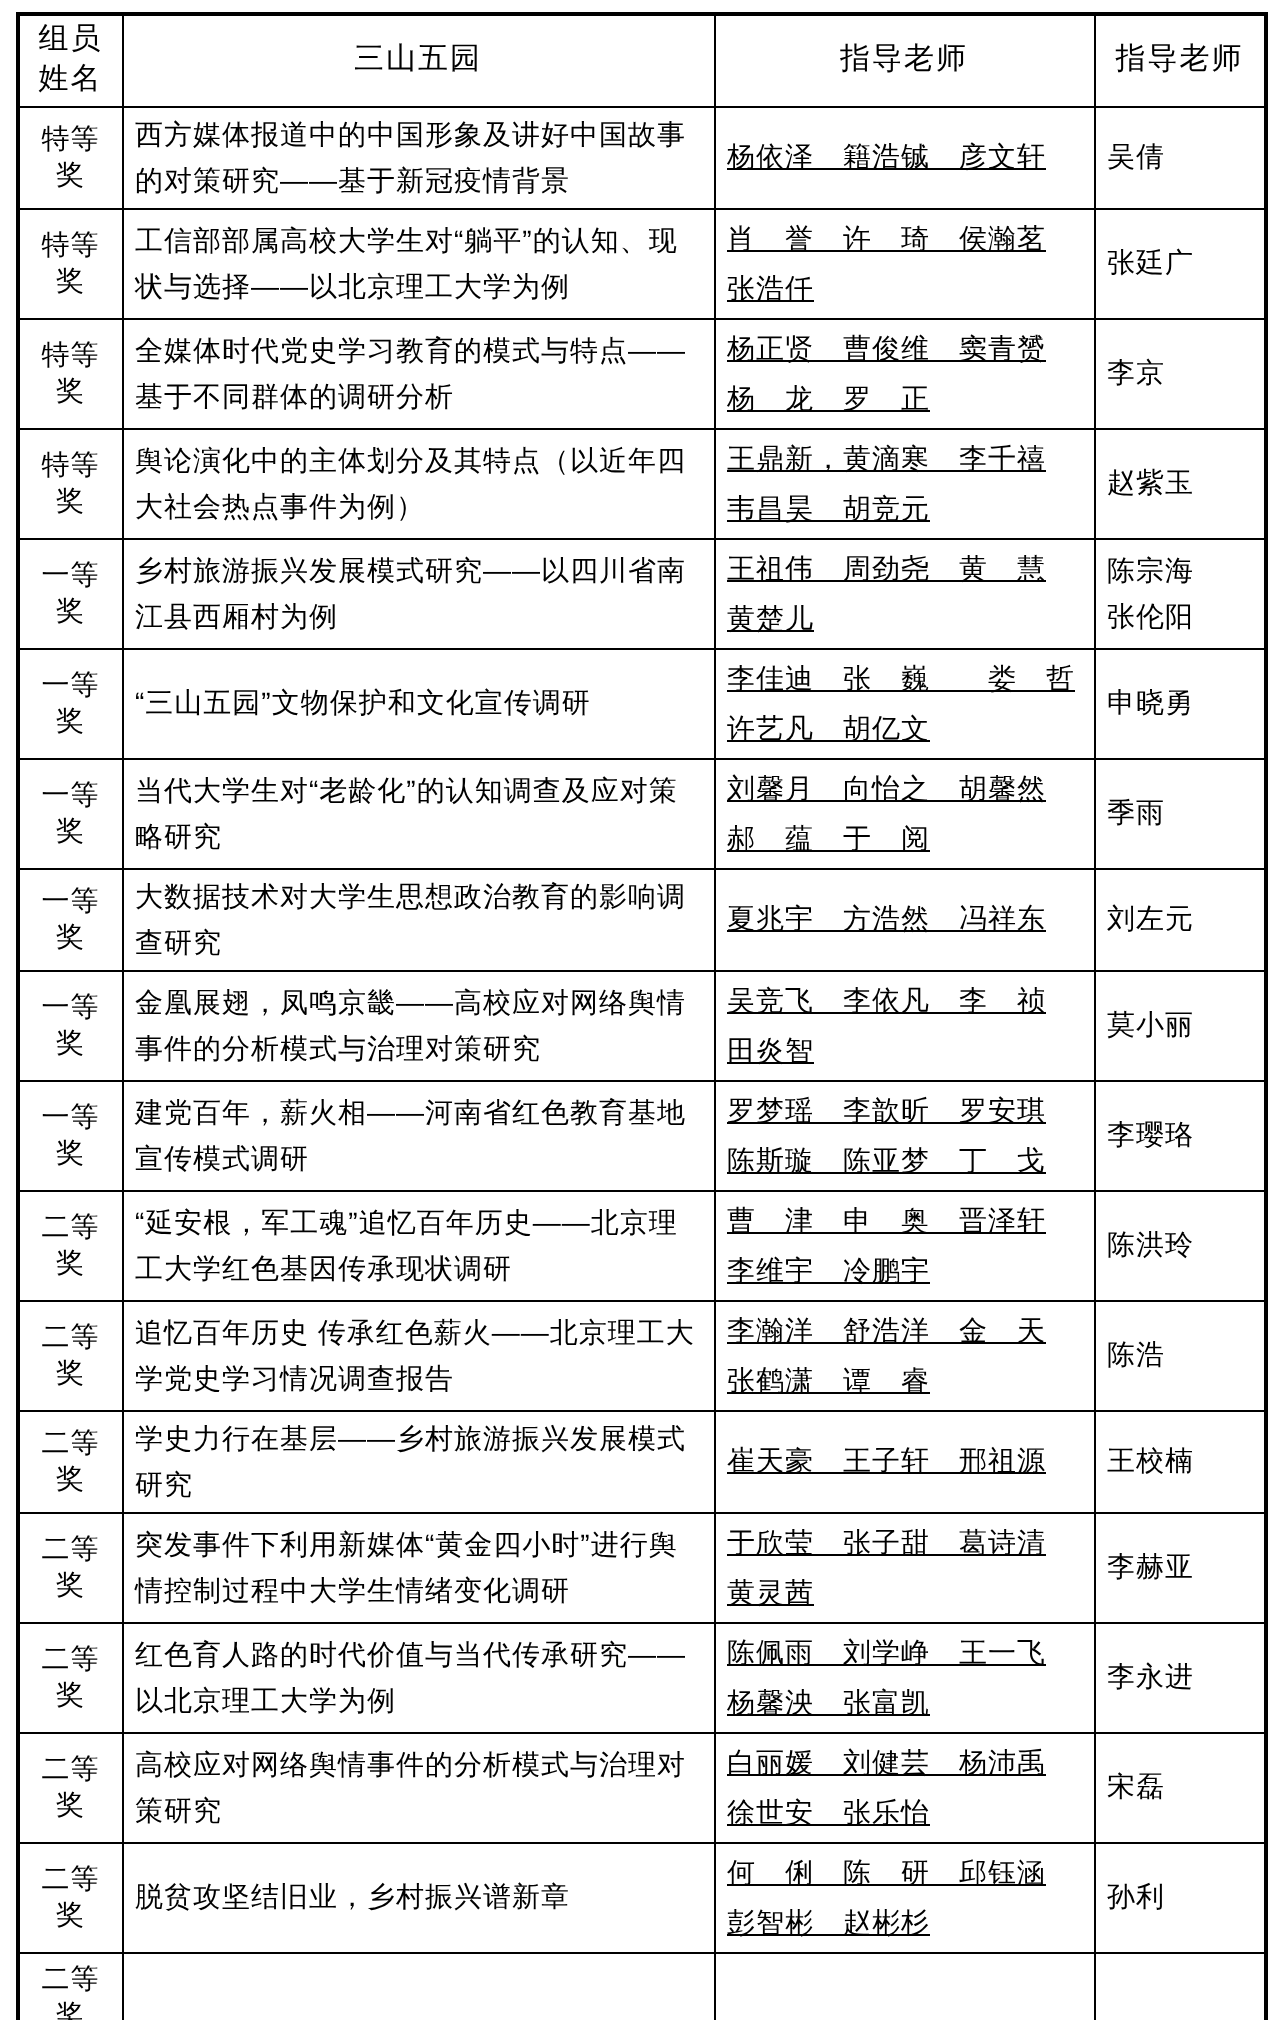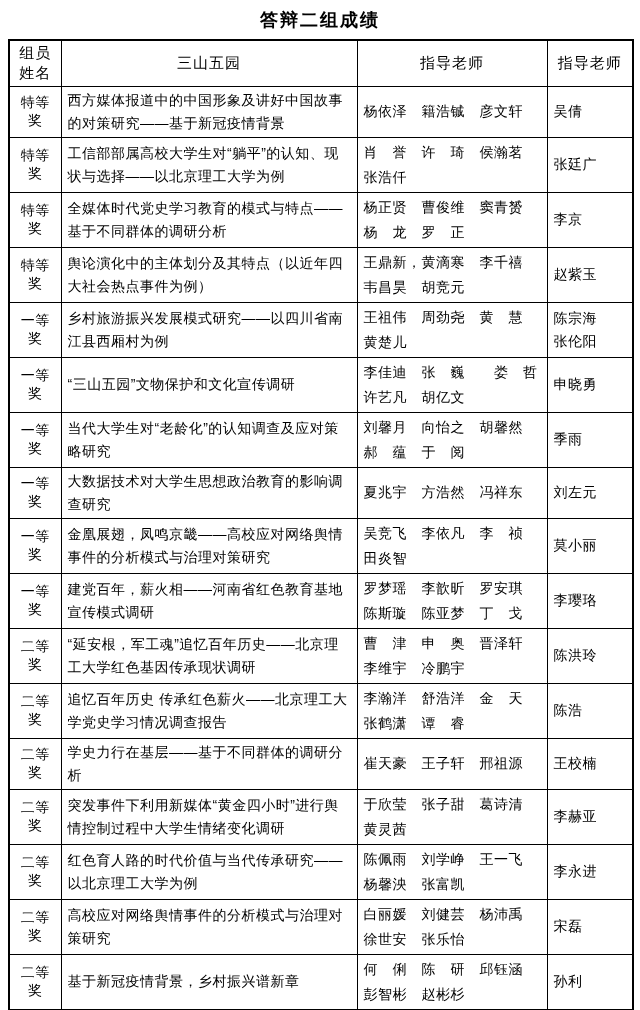--- a/index.html
+++ b/index.html
@@ -55,27 +55,26 @@
   td.rank-cell {
     text-align: center;
     letter-spacing: 0.5px;
   }
   td.title-cell .txt,
   td.members-cell .line,
   td.advisor-cell .line {
     line-height: 23px;
     letter-spacing: 0.5px;
   }
-  td.members-cell .line { line-height: 25px; }
+  td.members-cell .line { line-height: 25px; text-decoration: underline; }
 </style>
 </head>
 <body>
 
 <div class="page">
-  <div class="page-title">答辩二组成绩</div>
 
   <table class="results">
     <colgroup>
       <col style="width:52px">
       <col style="width:296px">
       <col style="width:190px">
       <col style="width:86px">
     </colgroup>
     <thead>
       <tr>
@@ -237,21 +236,21 @@
             <div class="line">李瀚洋　舒浩洋　金　天</div>
             <div class="line">张鹤潇　谭　睿</div>
           </td>
           <td class="advisor-cell">
             <div class="line">陈浩</div>
           </td>
         </tr>
         <tr>
           <td class="rank-cell">二等奖</td>
           <td class="title-cell">
-            <div class="txt">学史力行在基层——基于不同群体的调研分析</div>
+            <div class="txt">学史力行在基层——乡村旅游振兴发展模式研究</div>
           </td>
           <td class="members-cell">
             <div class="line">崔天豪　王子轩　邢祖源</div>
           </td>
           <td class="advisor-cell">
             <div class="line">王校楠</div>
           </td>
         </tr>
         <tr>
           <td class="rank-cell">二等奖</td>
@@ -288,21 +287,21 @@
             <div class="line">白丽媛　刘健芸　杨沛禹</div>
             <div class="line">徐世安　张乐怡</div>
           </td>
           <td class="advisor-cell">
             <div class="line">宋磊</div>
           </td>
         </tr>
         <tr>
           <td class="rank-cell">二等奖</td>
           <td class="title-cell">
-            <div class="txt">基于新冠疫情背景，乡村振兴谱新章</div>
+            <div class="txt">脱贫攻坚结旧业，乡村振兴谱新章</div>
           </td>
           <td class="members-cell">
             <div class="line">何　俐　陈　研　邱钰涵</div>
             <div class="line">彭智彬　赵彬杉</div>
           </td>
           <td class="advisor-cell">
             <div class="line">孙利</div>
           </td>
         </tr>
         <tr>

